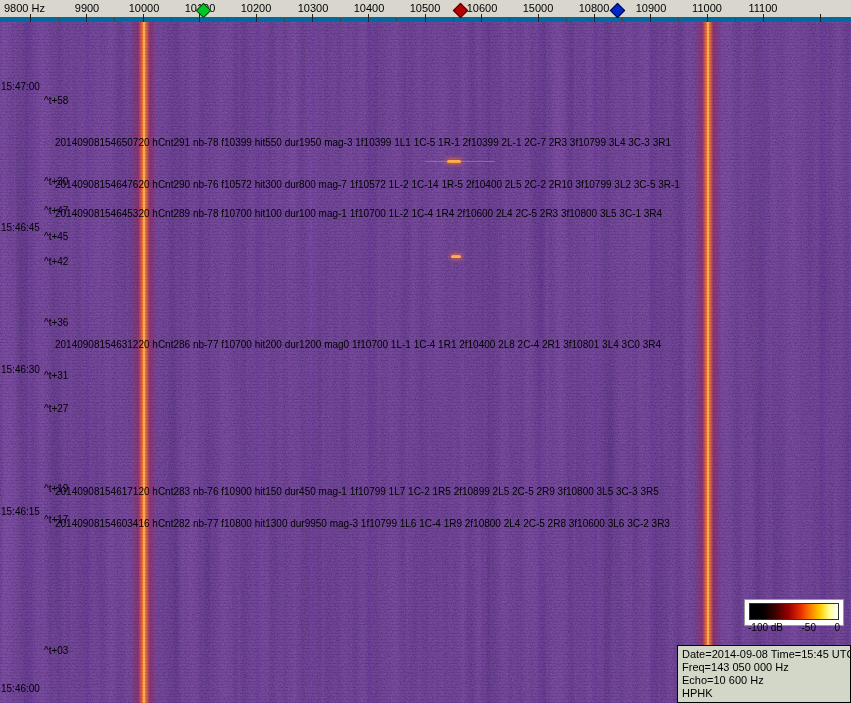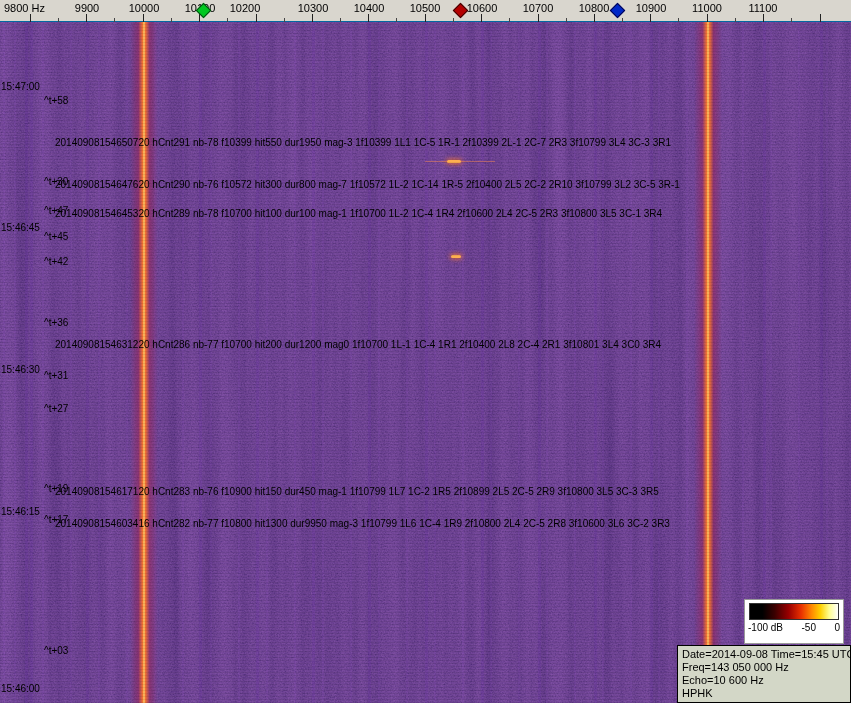--- a/index.html
+++ b/index.html
@@ -4,21 +4,21 @@
 <style>
   html,body{margin:0;padding:0}
   body{
     width:851px;height:703px;position:relative;overflow:hidden;
     background:#0e0430;font-family:"Liberation Sans",sans-serif;
   }
 
   
   .scale{
     position:absolute;top:0;left:0;width:851px;height:22px;
-    background:#d9d6ce;border-bottom:1px solid #0369a1;box-sizing:border-box;z-index:5;
+    background:#d9d6ce;border-bottom:5px solid #0369a1;box-sizing:border-box;z-index:5;
   }
   .freq-label{
     position:absolute;top:2px;font-size:11px;color:#000;
     transform:translateX(-50%);white-space:nowrap;
   }
   .freq-label.first{transform:none}
   .ticks-major{
     position:absolute;left:30px;top:14px;width:820px;height:8px;
     background:repeating-linear-gradient(90deg,#222 0 1px,transparent 1px 56.4px);
   }
@@ -78,21 +78,21 @@
   }
   .marker-label{
     position:absolute;left:44px;color:#000;font-size:10px;white-space:nowrap;
   }
   .time-label{
     position:absolute;left:1px;color:#000;font-size:10px;white-space:nowrap;
   }
 
   
   .legend{
-    position:absolute;left:744px;top:599px;width:100px;height:45px;
+    position:absolute;left:744px;top:599px;width:100px;height:27px;
     background:#fff;border:1px solid #999;box-sizing:border-box;z-index:7;
   }
   .legend-bar{
     margin:3px 4px 2px 4px;height:15px;border:1px solid #333;
     background:linear-gradient(90deg,#000 0%,#000 14%,#3a0000 28%,#990000 44%,
       #e83000 58%,#ff8800 70%,#ffd000 80%,#ffff90 90%,#fff 100%);
   }
   .legend-labels{
     display:flex;justify-content:space-between;font-size:10px;color:#000;padding:0 3px;
   }
@@ -106,26 +106,26 @@
   .infobox div{white-space:nowrap}
 </style>
 </head>
 <body>
 
 <div class="scale">
   <span class="freq-label first" style="left:4px">9800 Hz</span>
   <span class="freq-label" style="left:87px">9900</span>
   <span class="freq-label" style="left:144px">10000</span>
   <span class="freq-label" style="left:200px">10100</span>
-  <span class="freq-label" style="left:245px">10200</span>
+  <span class="freq-label" style="left:256px">10200</span>
   <span class="freq-label" style="left:313px">10300</span>
   <span class="freq-label" style="left:369px">10400</span>
   <span class="freq-label" style="left:425px">10500</span>
   <span class="freq-label" style="left:482px">10600</span>
-  <span class="freq-label" style="left:538px">10700</span>
+  <span class="freq-label" style="left:538px">15000</span>
   <span class="freq-label" style="left:594px">10800</span>
   <span class="freq-label" style="left:651px">10900</span>
   <span class="freq-label" style="left:707px">11000</span>
   <span class="freq-label" style="left:763px">11100</span>
   <div class="ticks-major"></div>
   <div class="ticks-minor"></div>
   <div class="diamond green"></div>
   <div class="diamond red"></div>
   <div class="diamond blue"></div>
 </div>

